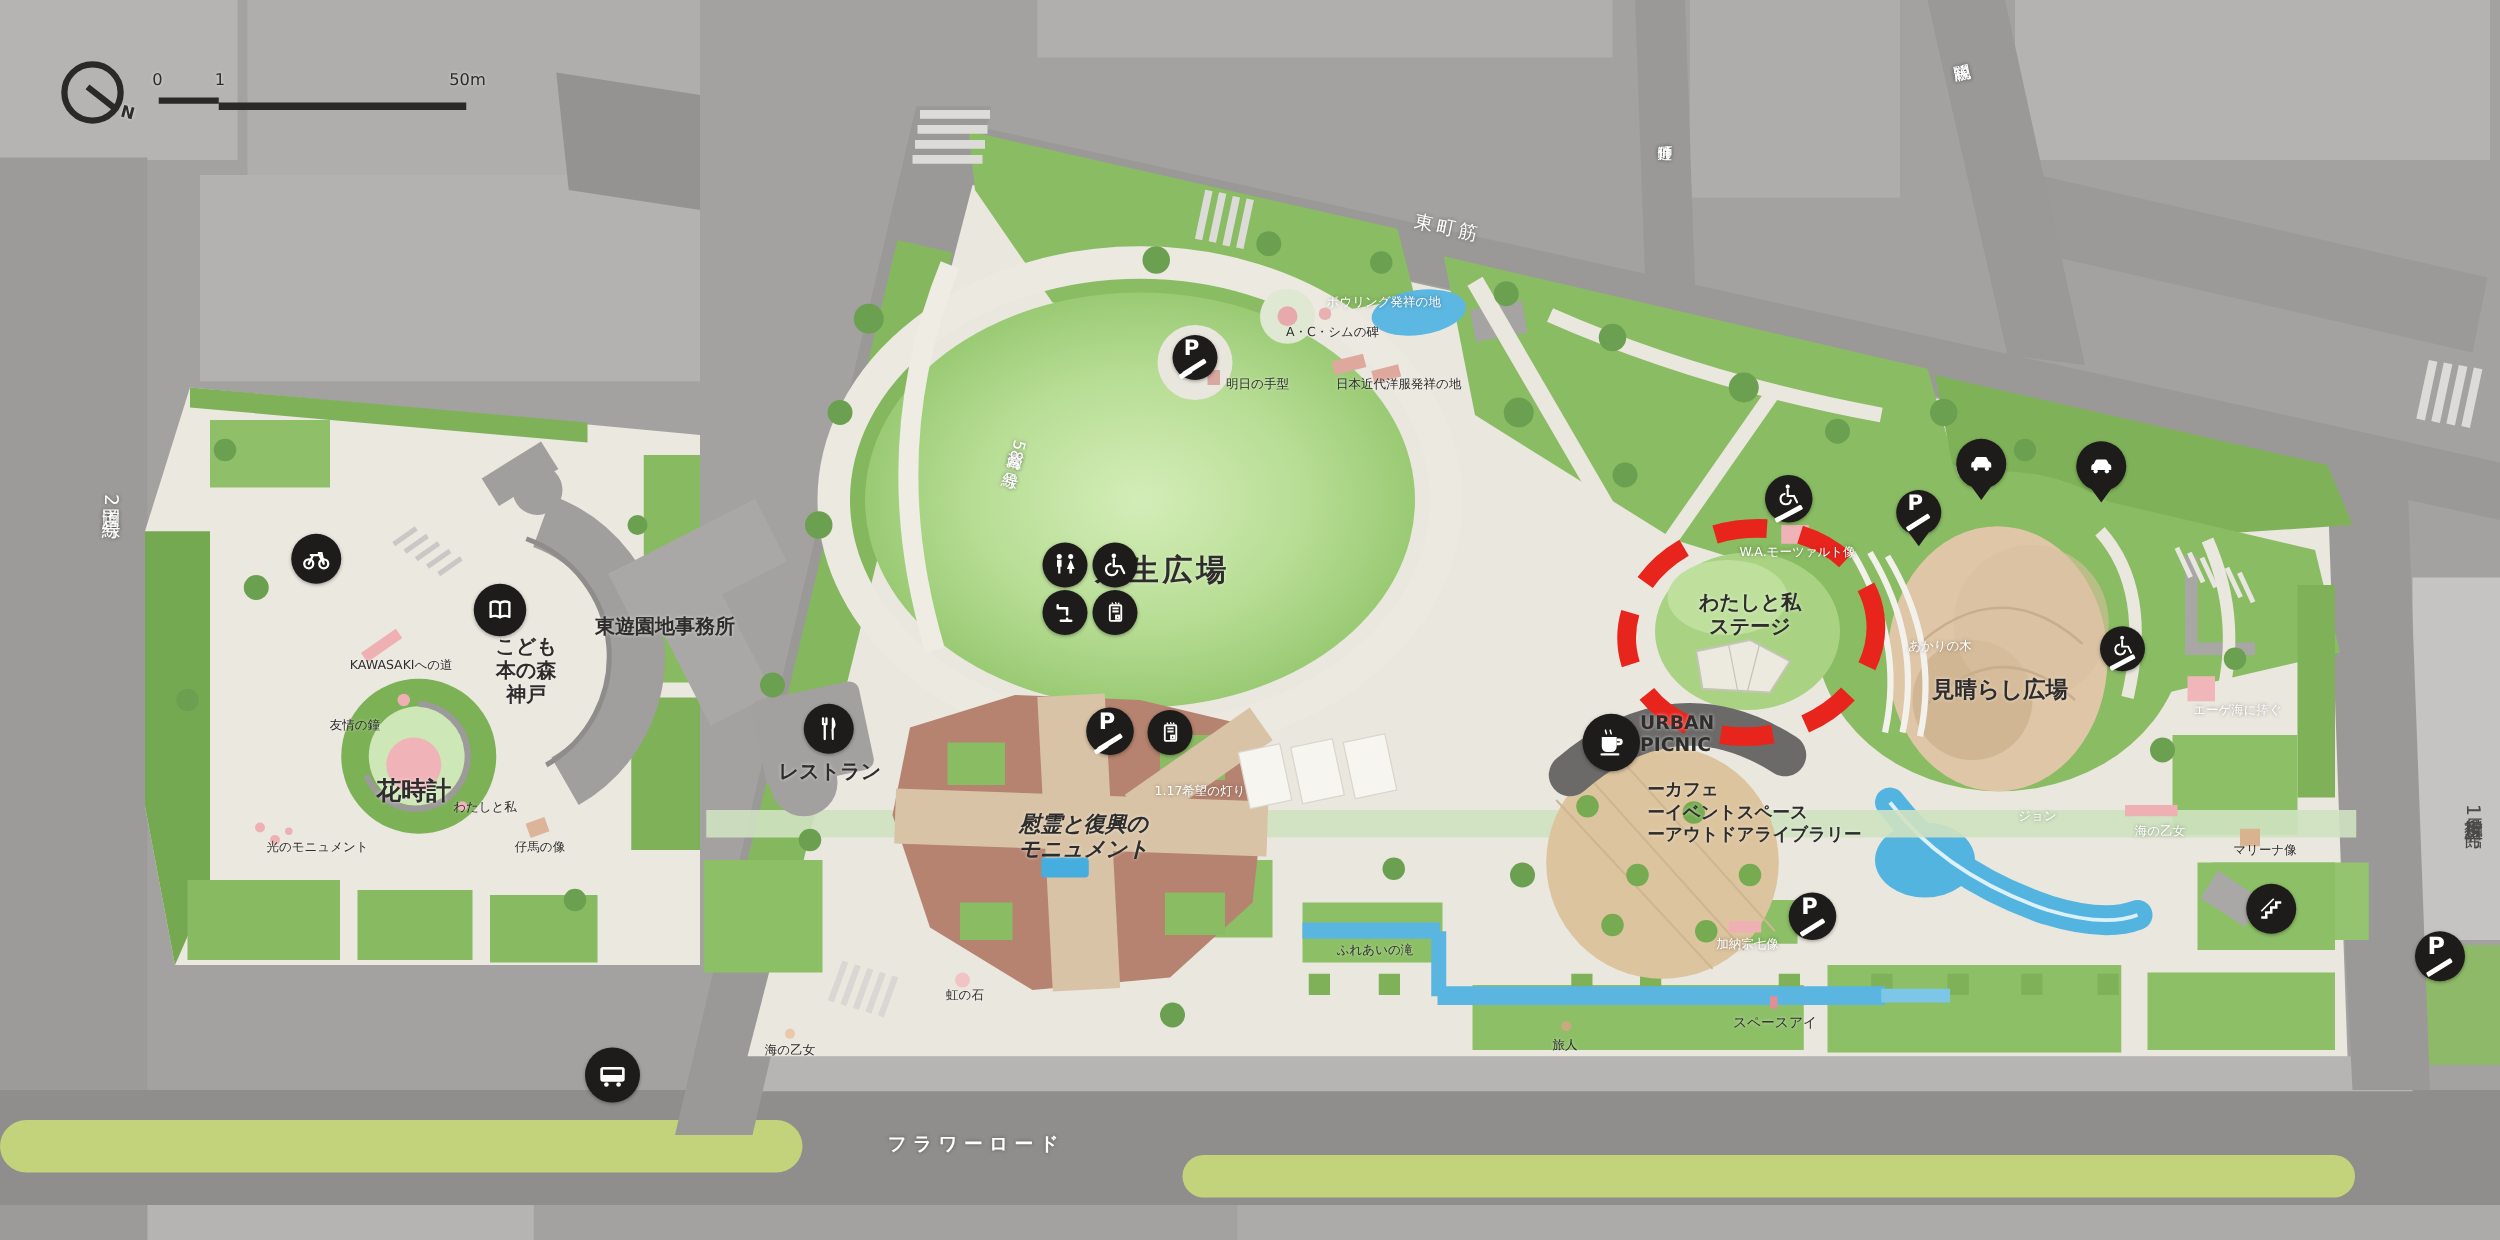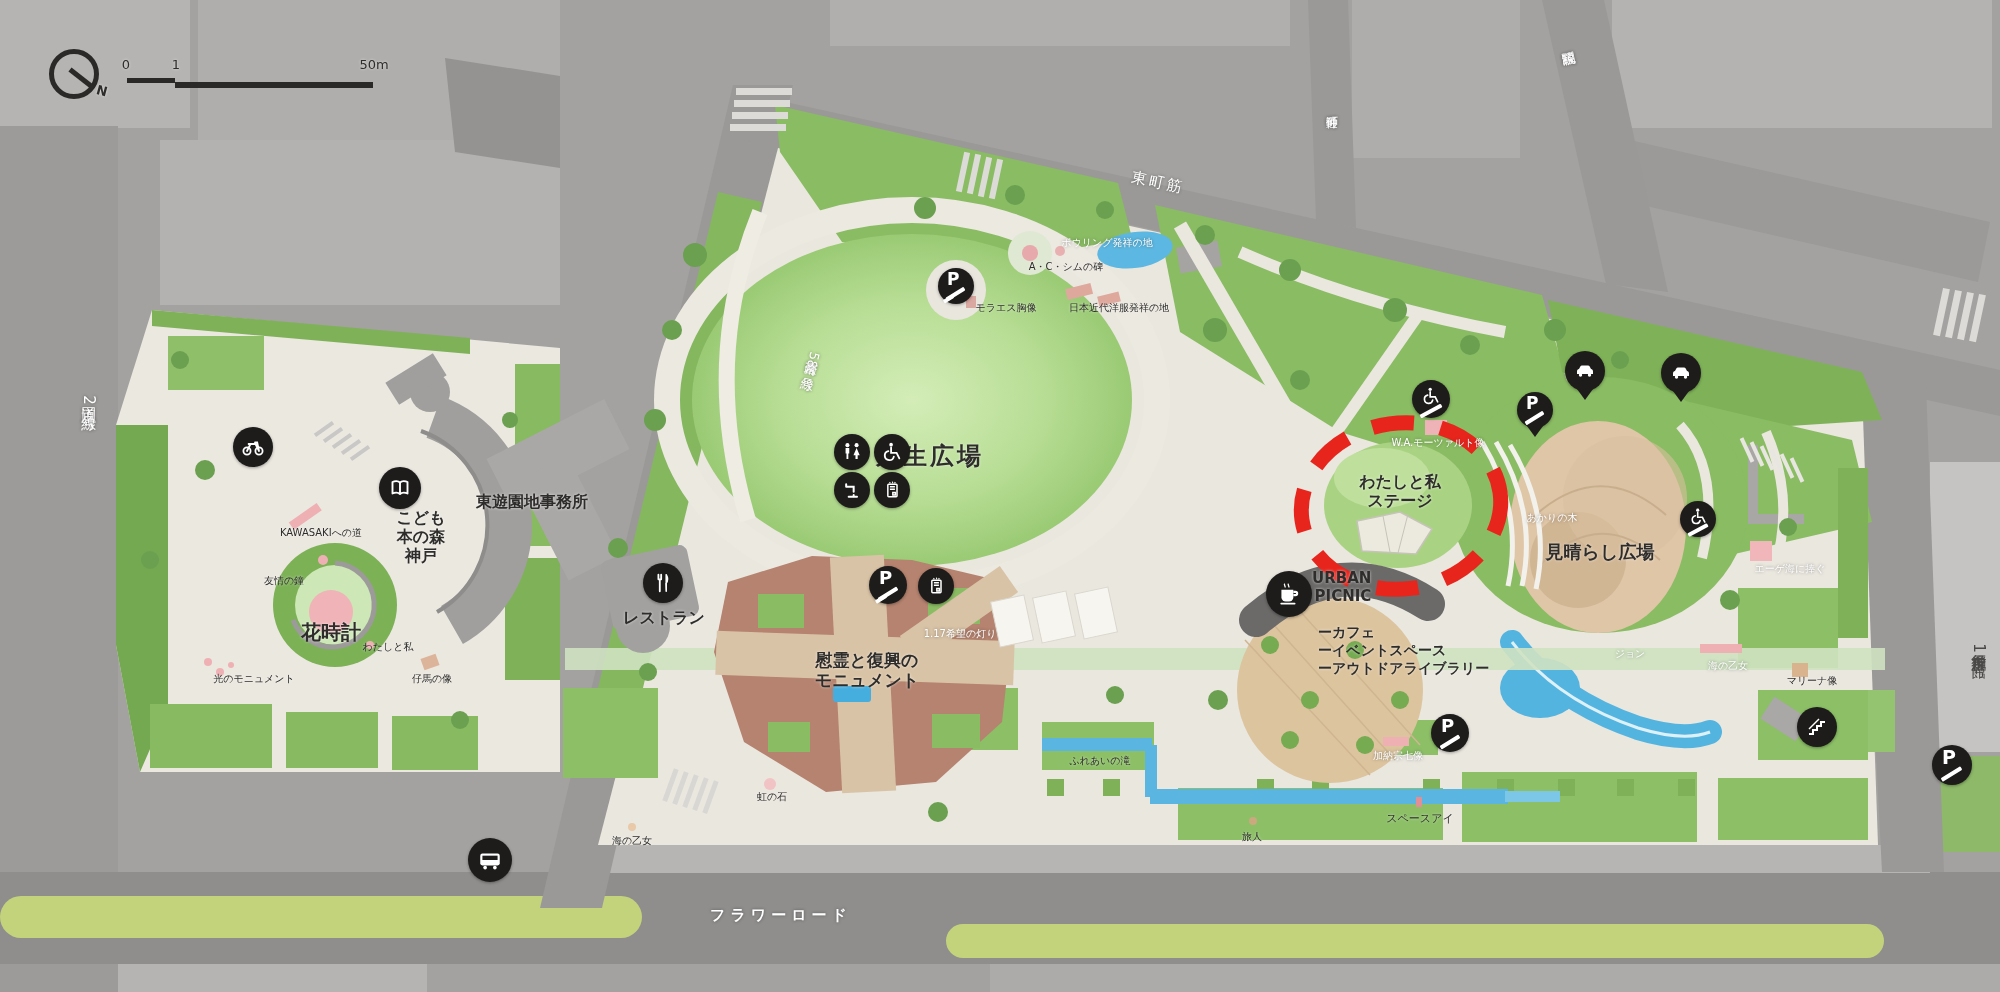--- a/index.html
+++ b/index.html
@@ -2,26 +2,26 @@
 <html><head>
 <meta charset="utf-8">
 <style>
   html,body{margin:0;padding:0;background:#777;}
   .stage{position:relative;width:2000px;height:992px;overflow:hidden;background:#a3a2a0;
          font-family:"DejaVu Sans","Liberation Sans",sans-serif;}
   svg.base{position:absolute;left:0;top:0;}
   
   .lbl{position:absolute;transform:translate(-50%,-50%);white-space:pre-line;text-align:center;
        color:#2e2d2b;line-height:1.18;}
-  .tl{transform:none;text-align:right;}
+  .tl{transform:none;text-align:left;}
   .w{color:#fff;text-shadow:0 0 3px rgba(30,30,30,.5);}
   .dk{text-shadow:0 0 3px rgba(255,255,255,.65);}
   .b{font-weight:bold;}
   .f10{font-size:10px;}.f11{font-size:11px;}.f12{font-size:12px;}.f13{font-size:13px;}
-  .f14{font-size:14px;}.f15{font-size:15px;}.f16{font-size:16px;}.f17{font-size:17px;}
+  .f14{font-size:14px;}.f15{font-size:15px;}.f16{font-size:16px;}.f17{font-size:17px;font-style:italic;}
   .f18{font-size:18px;}.f20{font-size:20px;}
   .f24{font-size:24px;letter-spacing:3px;}
   .vert{writing-mode:vertical-rl;}
   .ls{letter-spacing:5px;}
   
   .icon{position:absolute;transform:translate(-50%,-50%);background:#1d1c1b;border-radius:50%;
         display:flex;align-items:center;justify-content:center;color:#fff;
         box-shadow:0 1px 3px rgba(0,0,0,.35);}
   .icon svg{display:block;}
   .pl{font-weight:bold;position:absolute;line-height:1;}
@@ -323,21 +323,21 @@
   <div class="lbl tl dk b f14" style="left:1318px;top:660px">ーアウトドアライブラリー</div>
 
   <div class="lbl dk f10" style="left:321px;top:533px">KAWASAKIへの道</div>
   <div class="lbl dk f10" style="left:284px;top:581px">友情の鐘</div>
   <div class="lbl dk f10" style="left:388px;top:647px">わたしと私</div>
   <div class="lbl dk f10" style="left:432px;top:679px">仔馬の像</div>
   <div class="lbl dk f10" style="left:254px;top:679px">光のモニュメント</div>
   <div class="lbl w f10" style="left:960px;top:634px">1.17希望の灯り</div>
   <div class="lbl w f10" style="left:1107px;top:243px">ボウリング発祥の地</div>
   <div class="lbl dk f10" style="left:1066px;top:267px">A・C・シムの碑</div>
-  <div class="lbl dk f10" style="left:1006px;top:308px">モラエス胸像</div>
+  <div class="lbl dk f10" style="left:1006px;top:308px">明日の手型</div>
   <div class="lbl dk f10" style="left:1119px;top:308px">日本近代洋服発祥の地</div>
   <div class="lbl w f10" style="left:1438px;top:443px">W.A.モーツァルト像</div>
   <div class="lbl w f10" style="left:1552px;top:518px">あかりの木</div>
   <div class="lbl w f10" style="left:1790px;top:569px">エーゲ海に捧ぐ</div>
   <div class="lbl w f10" style="left:1728px;top:666px">海の乙女</div>
   <div class="lbl dk f10" style="left:1812px;top:681px">マリーナ像</div>
   <div class="lbl w f10" style="left:1398px;top:756px">加納宗七像</div>
   <div class="lbl dk f10" style="left:1100px;top:761px">ふれあいの滝</div>
   <div class="lbl dk f10" style="left:772px;top:797px">虹の石</div>
   <div class="lbl dk f10" style="left:632px;top:841px">海の乙女</div>

